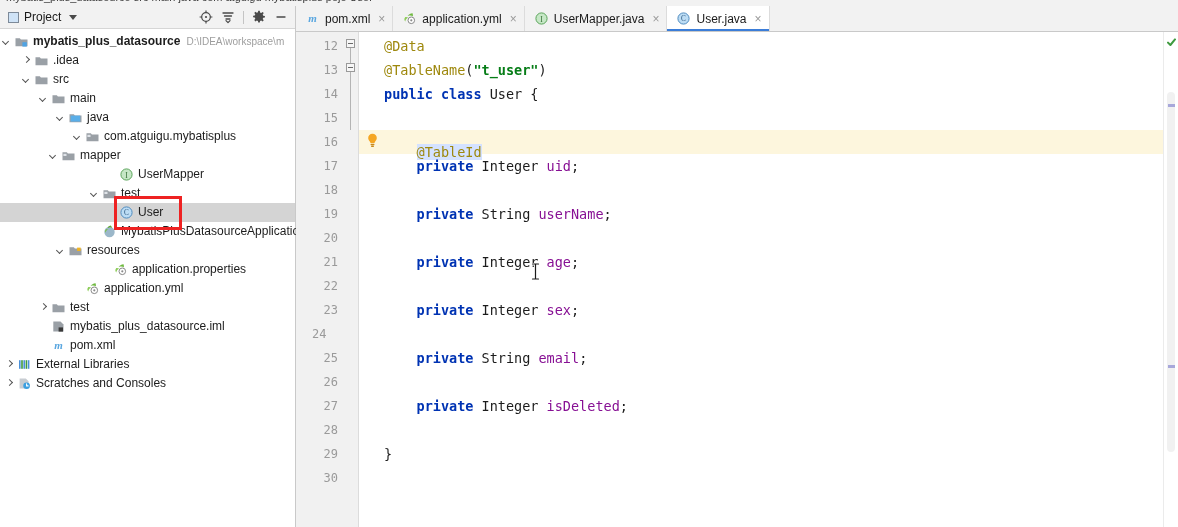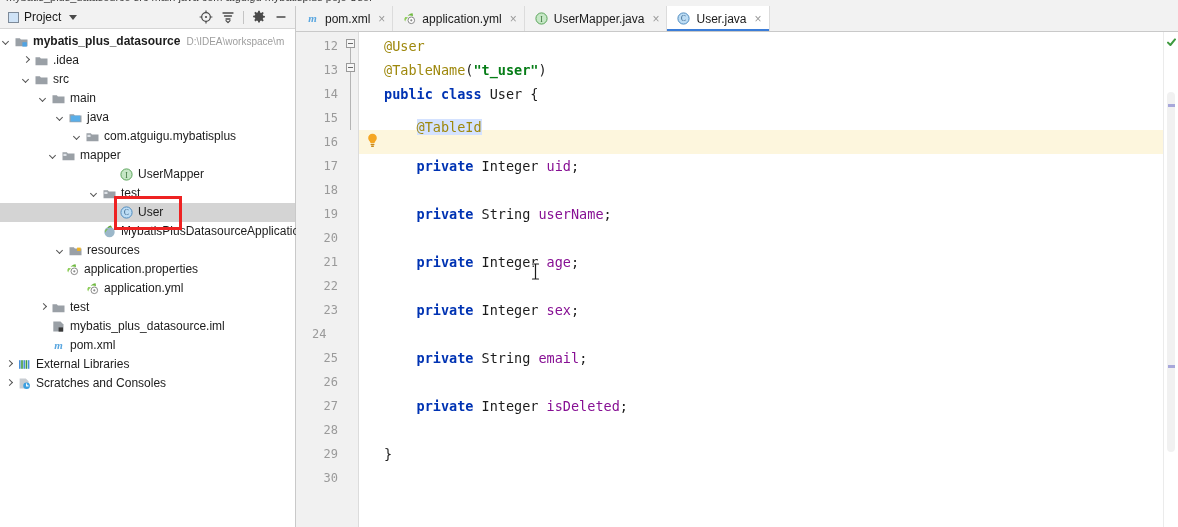--- a/index.html
+++ b/index.html
@@ -255,21 +255,21 @@
         <div class="row" style="padding-left: 55px;">
           <span class="arrow d"></span>
           <span class="ico">
             <svg width="15" height="15" viewBox="0 0 15 15">
               <path d="M1.5 4.3h4.3l1.1 1.2h6.6v6.8H1.5z" fill="#9aa0a6"></path>
               <rect x="9.1" y="4.6" width="3.6" height="3.4" fill="#f0b323"></rect>
             </svg>
           </span>
           <span class="lbl">resources</span>
         </div>
-        <div class="row" style="padding-left: 52px;">
+        <div class="row" style="padding-left: 100px;">
           <span class="arrow"></span>
           <span class="ico">
             <svg width="15" height="15" viewBox="0 0 15 15">
               <path d="M10.6 2.2c-2.4.2-4.1 1.4-5 2.9 2.2-.9 4.2-.5 5.3.3.1-1.3-.1-2.4-.3-3.2z" fill="#6fb93f"></path>
               <path d="M3.3 6.1C1.9 7.5 2.2 9.6 3.3 10.6c.2-2.2 1.5-3.4 2.9-3.9-.9-.6-2-.8-2.9-.6z" fill="#8ccc57"></path>
               <circle cx="9.3" cy="9.3" r="3.3" fill="#ffffff" stroke="#8a8a8a" stroke-width="1"></circle>
               <circle cx="9.3" cy="9.3" r="1.1" fill="#8a8a8a"></circle>
             </svg>
           </span>
           <span class="lbl">application.properties</span>
@@ -423,25 +423,25 @@
 
       <div class="bulb" style="left:70px;top:101px;">
         <svg width="13" height="15" viewBox="0 0 13 15">
           <path d="M6.5 0.8c-2.5 0-4.3 1.9-4.3 4.2 0 1.6 .9 2.6 1.6 3.5 .4 .5 .6 .9 .65 1.4h4.1c.05-.5 .25-.9 .65-1.4 .7-.9 1.6-1.9 1.6-3.5 0-2.3-1.8-4.2-4.3-4.2z" fill="#f5a623"></path>
           <rect x="4.6" y="10.7" width="3.8" height="1.5" rx=".4" fill="#c98a1c"></rect>
           <rect x="5.1" y="12.6" width="2.8" height="1.4" rx=".6" fill="#c98a1c"></rect>
         </svg>
       </div>
 
       <div class="code" id="code">
-          <div class="cl" style="top: 2px;"><span class="ann">@User</span></div>
+          <div class="cl" style="top: 2px;"><span class="ann">@Data</span></div>
           <div class="cl" style="top: 26px;"><span class="ann">@TableName</span><span class="pun">(</span><span class="str">"t_user"</span><span class="pun">)</span></div>
           <div class="cl" style="top: 50px;"><span class="kw">public</span><span class="pun"> </span><span class="kw">class</span><span class="pun"> </span><span class="typ">User</span><span class="pun"> </span><span class="pun">{</span></div>
           <div class="cl" style="top: 74px;"></div>
-          <div class="cl" style="top: 83px; text-align: center;"><span class="pun">    </span><span class="ann sel-ann">@TableId</span></div>
+          <div class="cl" style="top: 108px; text-align: center;"><span class="pun">    </span><span class="ann sel-ann">@TableId</span></div>
           <div class="cl" style="top: 122px;"><span class="pun">    </span><span class="kw">private</span><span class="pun"> </span><span class="typ">Integer</span><span class="pun"> </span><span class="fld">uid</span><span class="pun">;</span></div>
           <div class="cl" style="top: 146px;"></div>
           <div class="cl" style="top: 170px;"><span class="pun">    </span><span class="kw">private</span><span class="pun"> </span><span class="typ">String</span><span class="pun"> </span><span class="fld">userName</span><span class="pun">;</span></div>
           <div class="cl" style="top: 194px;"></div>
           <div class="cl" style="top: 218px;"><span class="pun">    </span><span class="kw">private</span><span class="pun"> </span><span class="typ">Integer</span><span class="pun"> </span><span class="fld">age</span><span class="pun">;</span></div>
           <div class="cl" style="top: 242px;"></div>
           <div class="cl" style="top: 266px;"><span class="pun">    </span><span class="kw">private</span><span class="pun"> </span><span class="typ">Integer</span><span class="pun"> </span><span class="fld">sex</span><span class="pun">;</span></div>
           <div class="cl" style="top: 290px;"></div>
           <div class="cl" style="top: 314px;"><span class="pun">    </span><span class="kw">private</span><span class="pun"> </span><span class="typ">String</span><span class="pun"> </span><span class="fld">email</span><span class="pun">;</span></div>
           <div class="cl" style="top: 338px;"></div>

